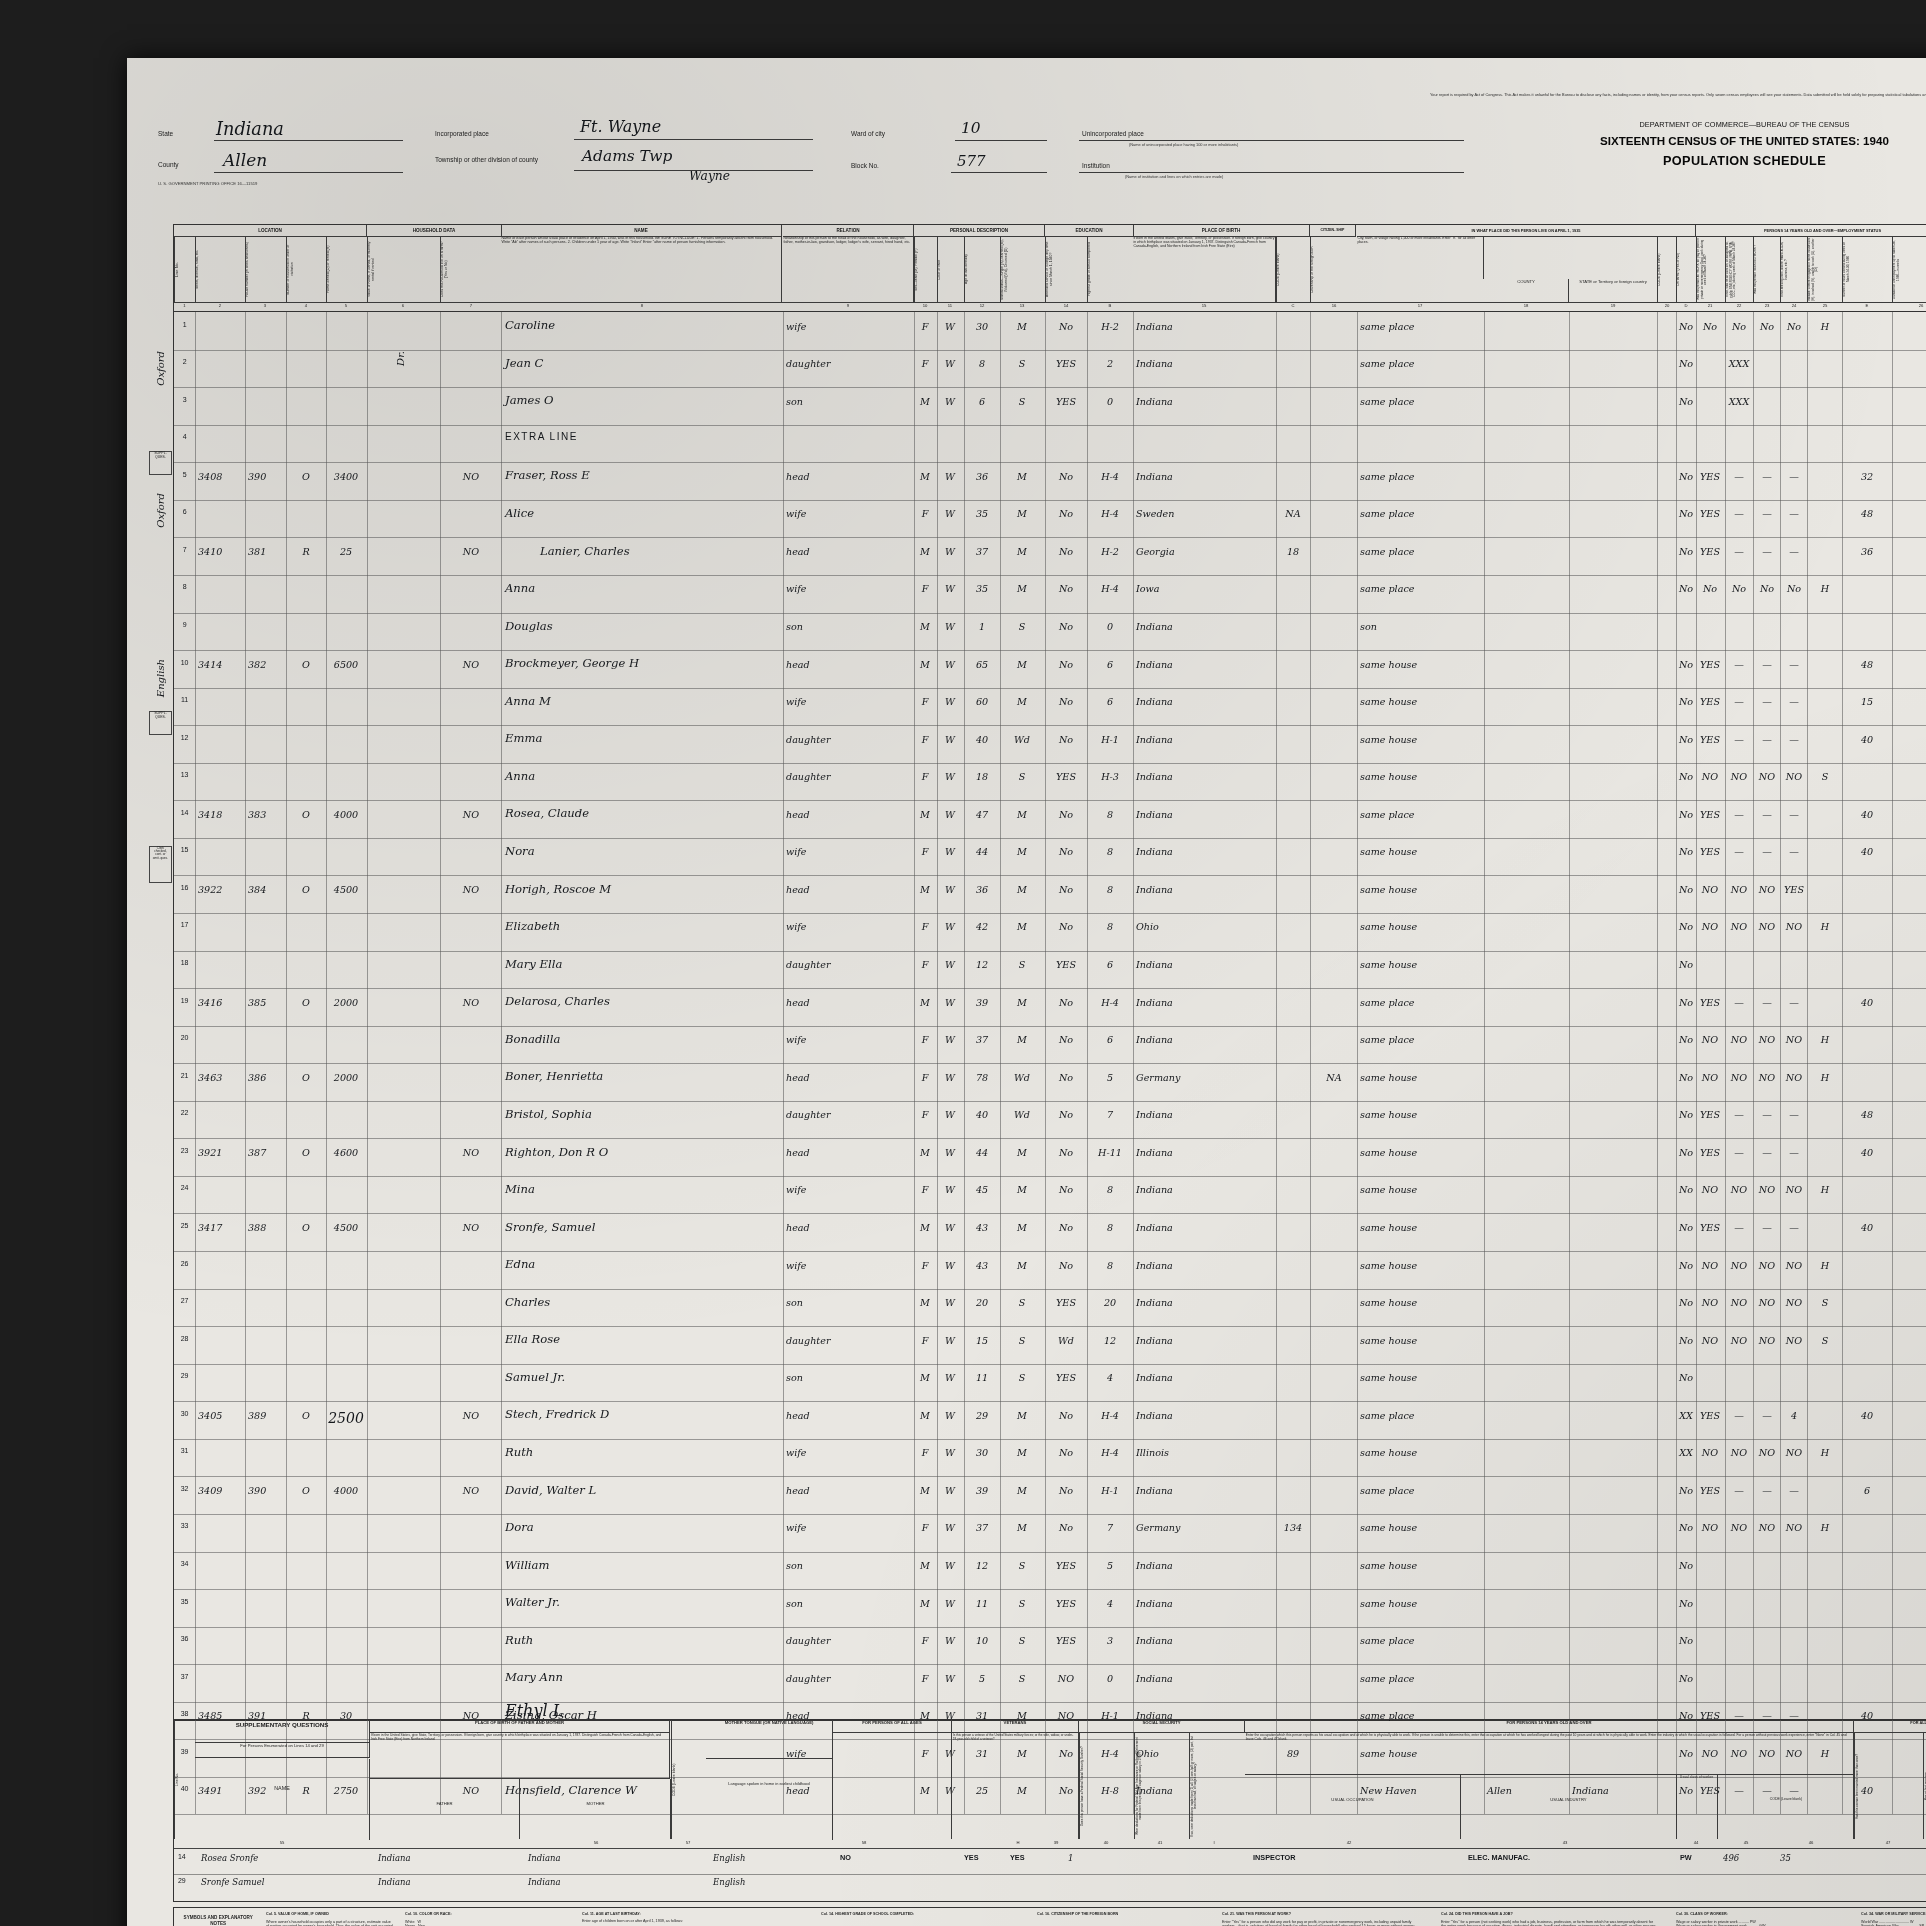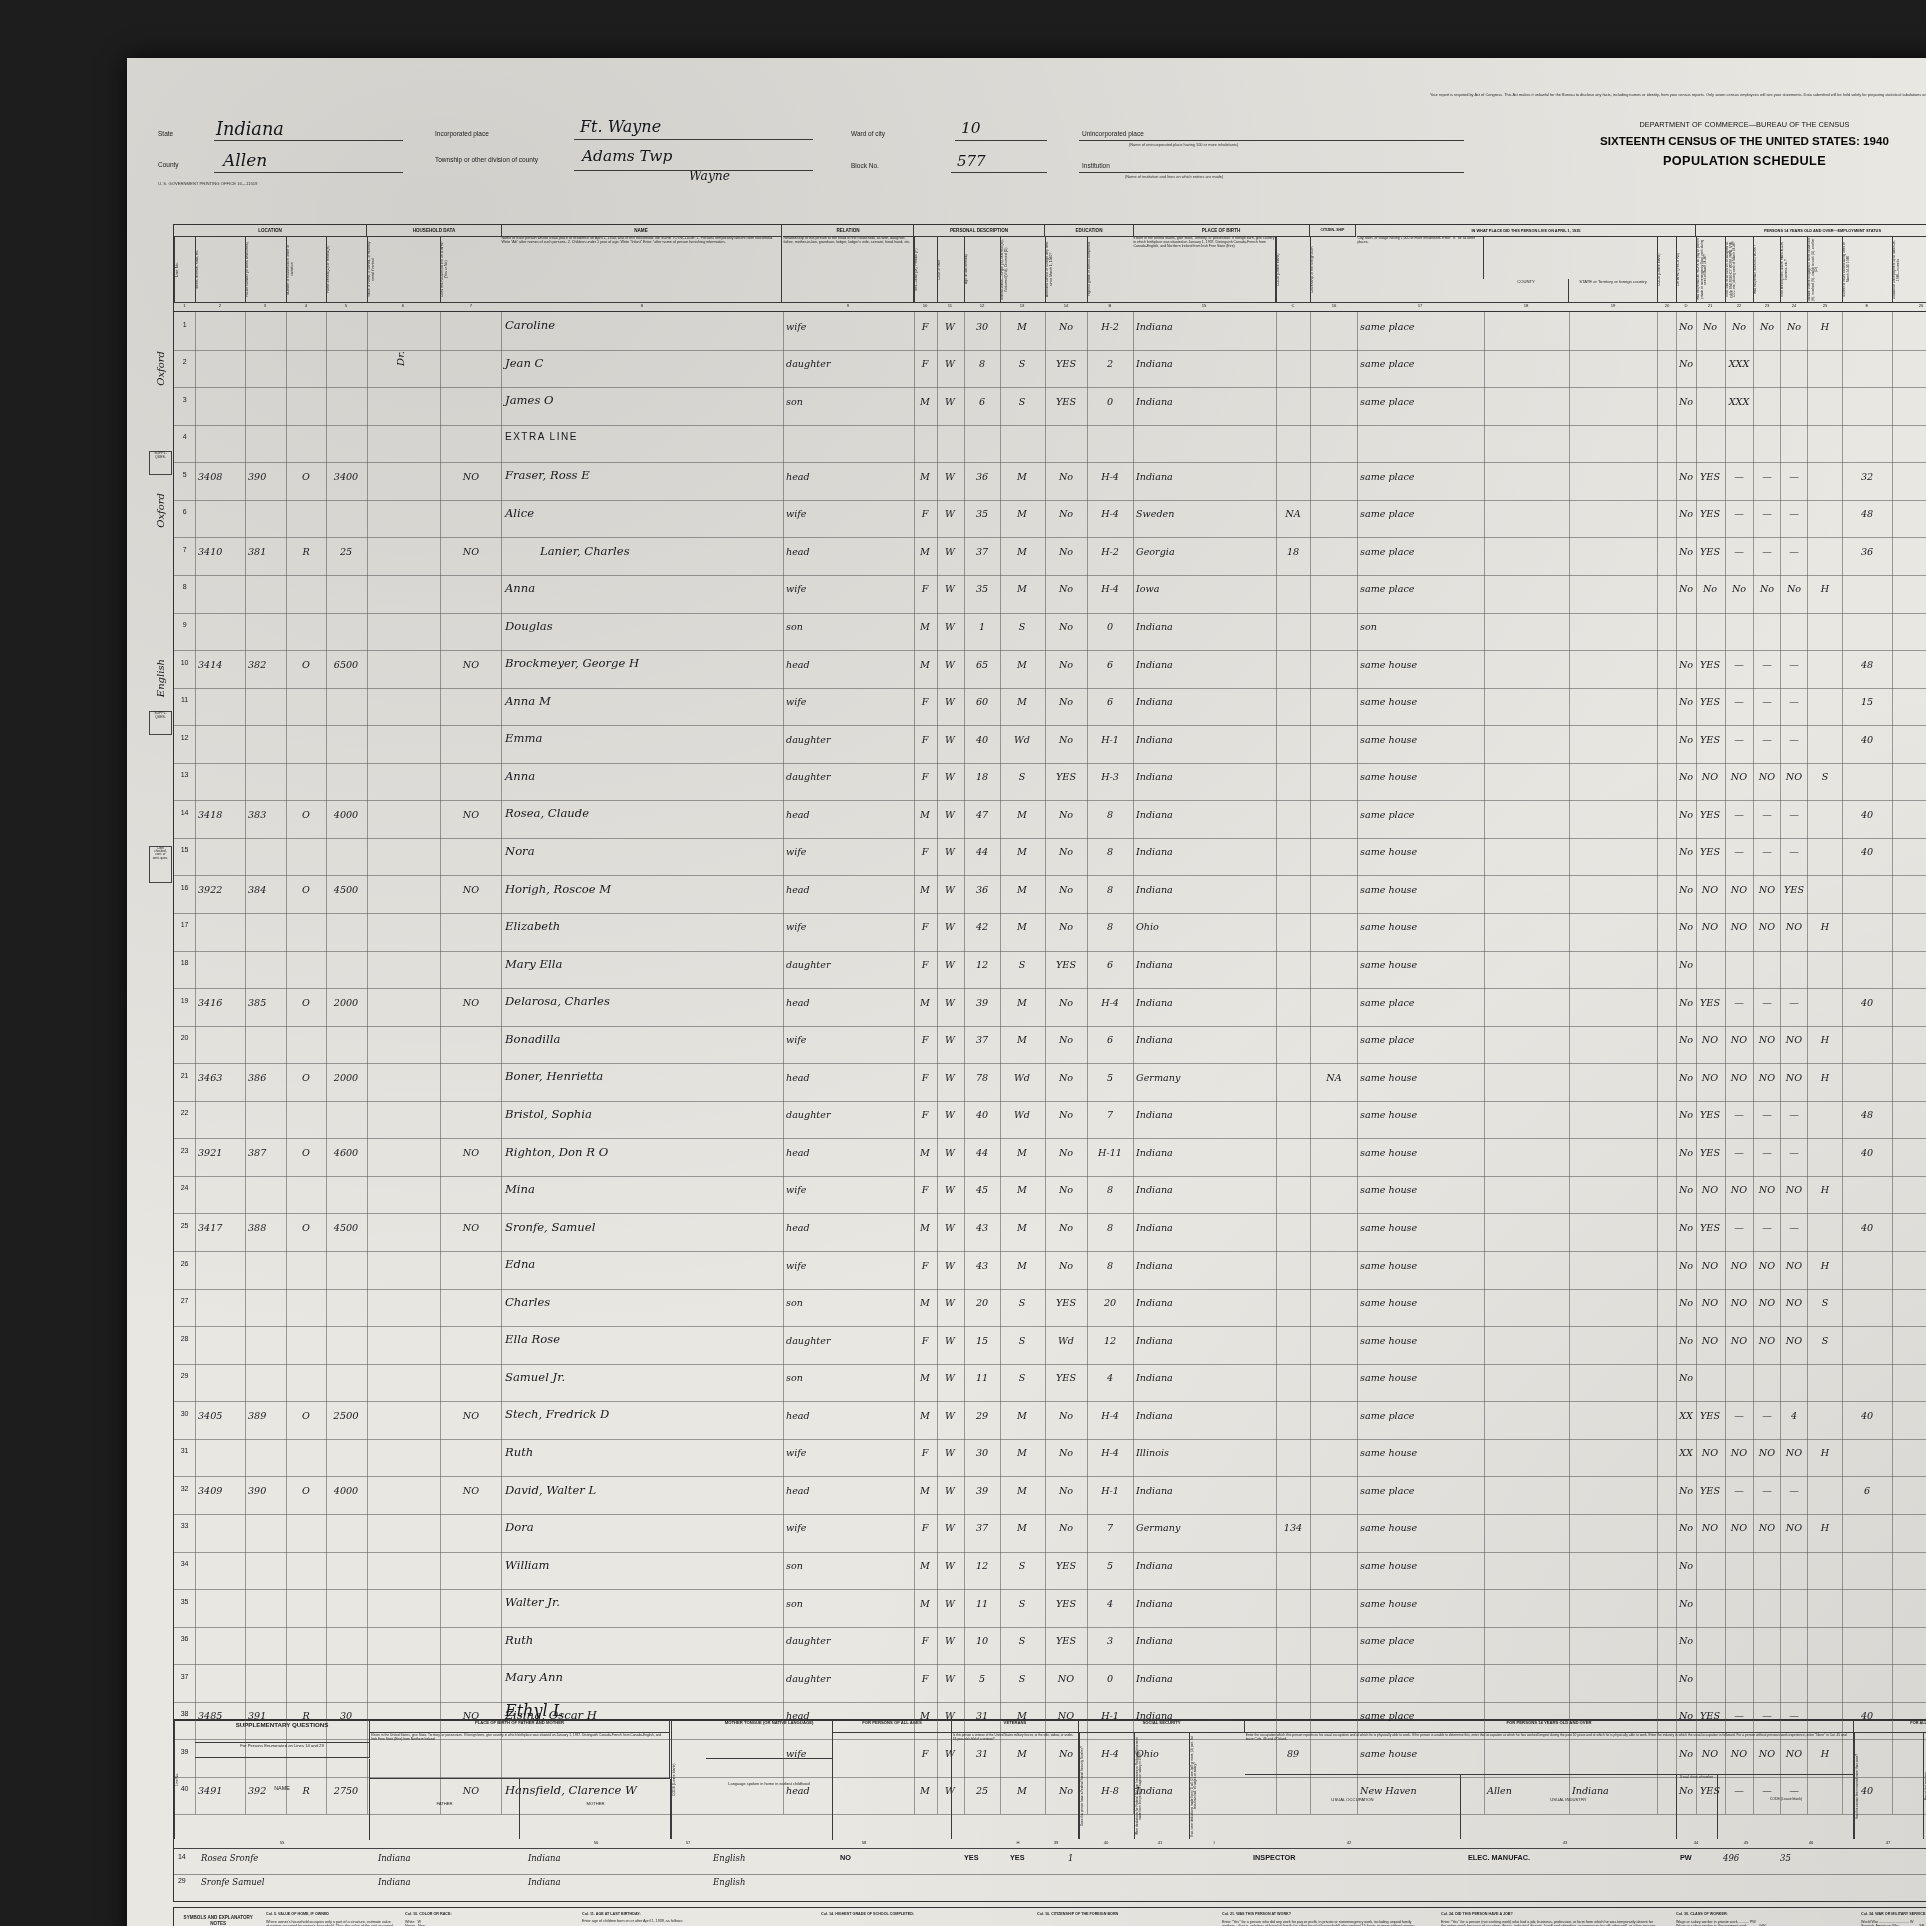--- a/index.html
+++ b/index.html
@@ -729,21 +729,21 @@
         <div class="cellhand" style="left: 892px; top: 1147px; font-size: 9.6px; transform: translateX(-50%);">YES</div>
         <div class="cellhand" style="left: 936px; top: 1147px; font-size: 9.6px; transform: translateX(-50%);">4</div>
         <div class="cellhand" style="left: 962px; top: 1147px; font-size: 9.6px;">Indiana</div>
         <div class="cellhand" style="left: 1186px; top: 1147px; font-size: 9.6px;">same house</div>
         <div class="cellhand" style="left: 1512px; top: 1147px; font-size: 9.6px; transform: translateX(-50%);">No</div>
         <div class="rowline" style="left: 0px; top: 1214px; width: 2542px;"></div>
         <div class="cellhand" style="left: 10.6px; top: 1185px; font-size: 7px; transform: translateX(-50%); font-family: &quot;Liberation Sans&quot;, sans-serif; font-style: normal;">30</div>
         <div class="cellhand" style="left: 24px; top: 1185px; font-size: 9.6px;">3405</div>
         <div class="cellhand" style="left: 74px; top: 1185px; font-size: 9.6px;">389</div>
         <div class="cellhand" style="left: 132px; top: 1185px; font-size: 9.6px; transform: translateX(-50%);">O</div>
-        <div class="cellhand" style="left: 172px; top: 1185px; font-size: 10px; transform: translateX(-50%); font-style: italic;">2500</div>
+        <div class="cellhand" style="left: 172px; top: 1185px; font-size: 14px; transform: translateX(-50%); font-style: italic;">2500</div>
         <div class="cellhand" style="left: 297px; top: 1185px; font-size: 9.6px; transform: translateX(-50%);">NO</div>
         <div class="cellhand" style="left: 331px; top: 1182px; font-size: 11.6px;">Stech, Fredrick D</div>
         <div class="cellhand" style="left: 612px; top: 1185px; font-size: 9.6px;">head</div>
         <div class="cellhand" style="left: 751px; top: 1185px; font-size: 9.6px; transform: translateX(-50%);">M</div>
         <div class="cellhand" style="left: 776px; top: 1185px; font-size: 9.6px; transform: translateX(-50%);">W</div>
         <div class="cellhand" style="left: 808px; top: 1185px; font-size: 9.6px; transform: translateX(-50%);">29</div>
         <div class="cellhand" style="left: 848px; top: 1185px; font-size: 9.6px; transform: translateX(-50%);">M</div>
         <div class="cellhand" style="left: 892px; top: 1185px; font-size: 9.6px; transform: translateX(-50%);">No</div>
         <div class="cellhand" style="left: 936px; top: 1185px; font-size: 9.6px; transform: translateX(-50%);">H-4</div>
         <div class="cellhand" style="left: 962px; top: 1185px; font-size: 9.6px;">Indiana</div>

